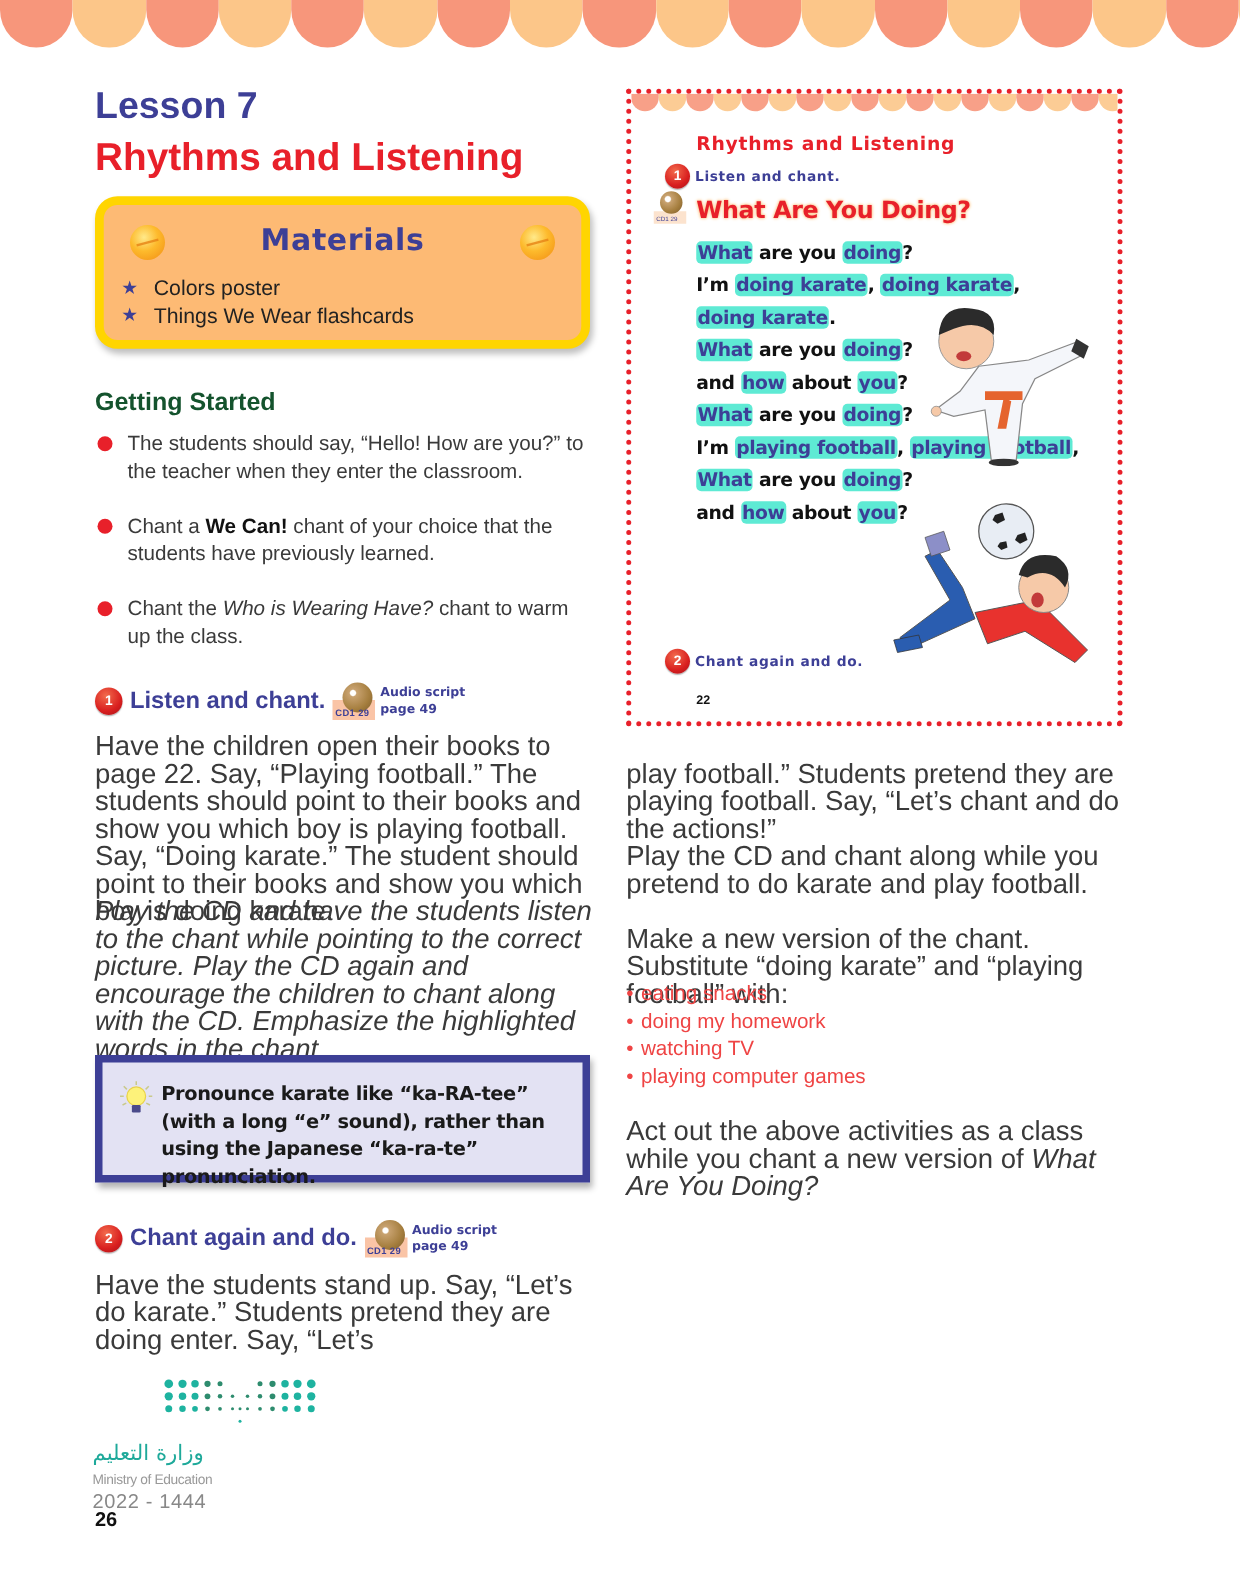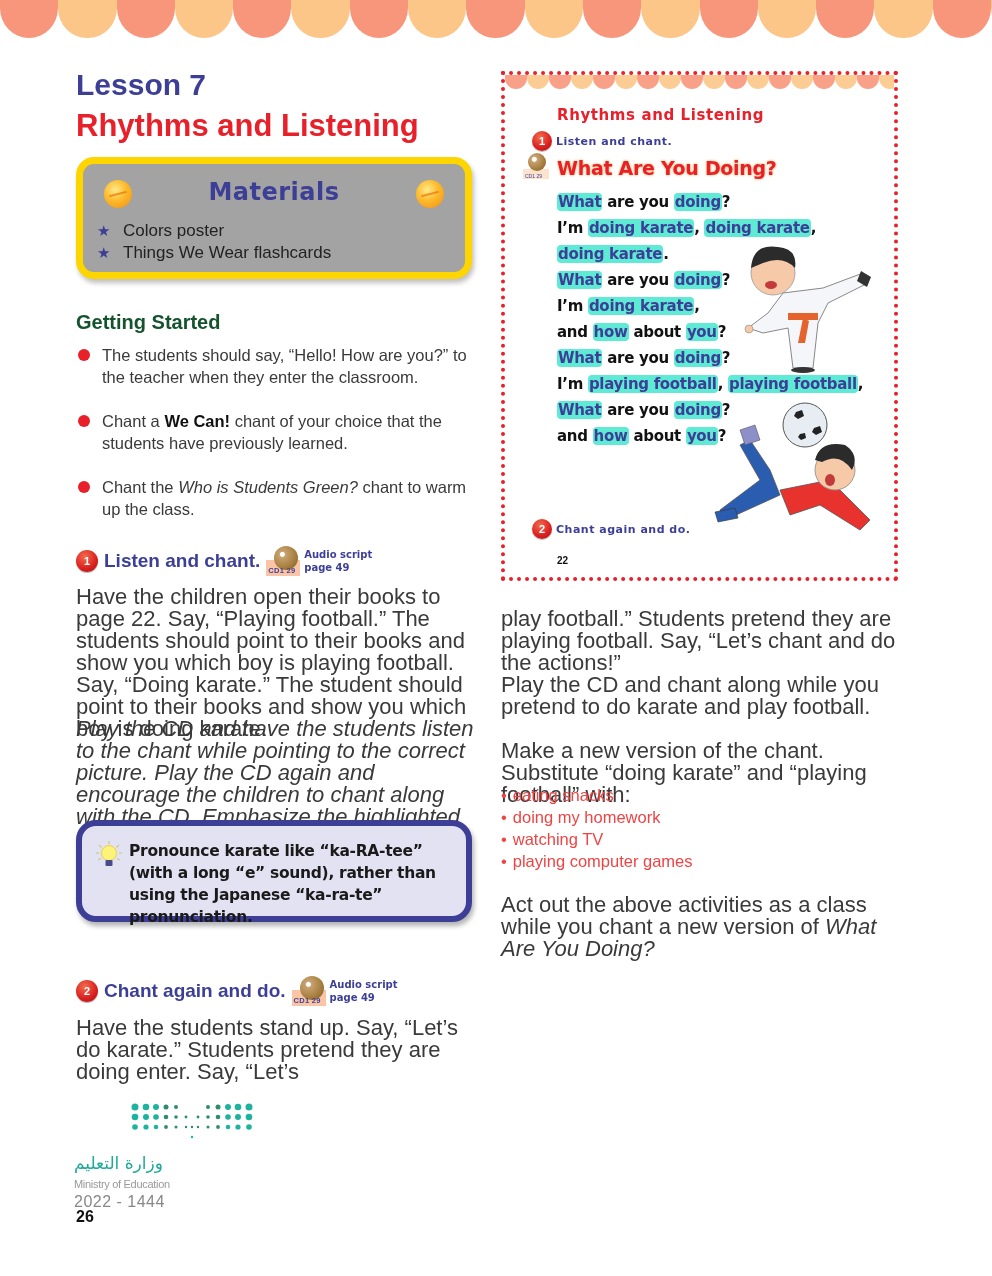--- a/index.html
+++ b/index.html
@@ -10,21 +10,21 @@
   .scallops { position: absolute; left: 0; top: 0; width: 992px; height: 40px; display: flex; }
   .scallop { width: 58.3px; height: 38px; border-radius: 0 0 29px 29px / 0 0 30px 30px; flex: 0 0 auto; }
   .s-a { background: #F7967B; }
   .s-b { background: #FCC689; }
 
   
   .lesson-num { position: absolute; left: 76px; top: 68px; font-size: 30px; font-weight: bold; color: #3D3F96; }
   .lesson-title { position: absolute; left: 76px; top: 108px; font-size: 31px; font-weight: bold; color: #E8202A; }
 
   .materials { position: absolute; left: 76px; top: 157px; width: 396px; height: 122px;
-    background: #a3a3a3; border: 7px solid #FFD500; border-radius: 18px;
+    background: #fdba74; border: 7px solid #FFD500; border-radius: 18px;
     box-shadow: 2px 4px 5px rgba(0,0,0,0.25); }
   .materials-title { position: absolute; left: 0; right: 0; top: 14px; text-align: center; font-size: 24px; font-weight: bold;
     color: #3D3F96; font-family: "DejaVu Sans", sans-serif; letter-spacing: 0.5px; }
   .ball { position: absolute; top: 16px; width: 28px; height: 28px; border-radius: 50%;
     background: radial-gradient(circle at 40% 35%, #FFE98A 0%, #FDBA2C 45%, #F28C12 100%); }
   .ball::after { content: ""; position: absolute; left: 5px; top: 13px; width: 18px; height: 2px; background: rgba(230,130,20,0.8); transform: rotate(-15deg); }
   .ball-left { left: 21px; }
   .ball-right { right: 21px; }
   .mat-list { position: absolute; left: 14px; top: 56px; list-style: none; font-size: 17px; color: #222; line-height: 22px; }
   .mat-list li { display: flex; align-items: center; }
@@ -47,22 +47,22 @@
   .cd-label { position: absolute; left: 2px; bottom: 1px; font-size: 7.5px; color: #3D3F96; font-weight: bold; letter-spacing: 0.3px; }
   .audio { margin-left: 4px; font-size: 10px; line-height: 13px; font-weight: bold; color: #3D3F96; font-family: "DejaVu Sans", sans-serif; }
   .ah1 { top: 546px; }
   .ah2 { top: 976px; }
 
   .para { position: absolute; font-size: 22px; line-height: 22px; color: #3a3a3a; }
   .p1 { left: 76px; top: 586px; width: 405px; }
   .p2 { left: 76px; top: 718px; width: 405px; font-style: italic; }
   .p3 { left: 76px; top: 1017px; width: 405px; }
 
-  .tip { position: absolute; left: 76px; top: 820px; width: 396px; height: 102px; background: #E3E2F3;
-    border: 6px solid #3D3F96; border-radius: 20px; box-shadow: 2px 4px 5px rgba(0,0,0,0.3); }
+  .tip { position: absolute; left: 76px; top: 844px; width: 396px; height: 102px; background: #E3E2F3;
+    border: 6px solid #3D3F96; border-radius: 0; box-shadow: 2px 4px 5px rgba(0,0,0,0.3); }
   .bulb { position: absolute; left: 14px; top: 14px; width: 26px; height: 30px; }
   .tip-text { position: absolute; left: 47px; top: 14px; width: 330px; font-size: 15.5px; line-height: 22px;
     color: #1a1a1a; font-weight: bold; font-family: "DejaVu Sans", sans-serif; letter-spacing: -0.3px; }
 
   .logo { position: absolute; left: 130px; top: 1103px; width: 125px; height: 40px; }
   .ar-name { position: absolute; left: 74px; top: 1153px; font-size: 17px; color: #1EA99A; font-family: "DejaVu Sans", sans-serif; }
   .moe { position: absolute; left: 74px; top: 1178px; font-size: 11px; color: #999; letter-spacing: -0.3px; }
   .year { position: absolute; left: 74px; top: 1193px; font-size: 16px; color: #888; letter-spacing: 0.5px; }
   .page-num { position: absolute; left: 76px; top: 1208px; font-size: 16px; font-weight: bold; color: #111; }
 
@@ -148,21 +148,21 @@
 <div class="gs-item gs1">
   <span class="dot"></span>
   <span>The students should say, “Hello! How are you?” to the teacher when they enter the classroom.</span>
 </div>
 <div class="gs-item gs2">
   <span class="dot"></span>
   <span>Chant a </span><b style="color:#111">We Can!</b><span> chant of your choice that the students have previously learned.</span>
 </div>
 <div class="gs-item gs3">
   <span class="dot"></span>
-  <span>Chant the </span><i>Who is Students Green?</i><span> chant to warm up the class.</span>
+  <span>Chant the </span><i>Who is Wearing Have?</i><span> chant to warm up the class.</span>
 </div>
 
 <div class="act-head ah1">
   <span class="num-badge">1</span>
   <span class="act-title">Listen and chant.</span>
   <span class="cd">
     <span class="cd-bg"></span>
       <span class="cd-disc"></span>
     <span class="cd-label">CD1 29</span>
   </span>
@@ -279,21 +279,20 @@
     <span class="bg"></span>
       <span class="disc"></span>
     <span class="lbl">CD1 29</span>
   </div>
   <div class="chant-title">What Are You Doing?</div>
   <div class="chant" id="chant">
       <div class="chant-line"><span class="hl">What</span><span> are you </span><span class="hl">doing</span><span>?</span></div>
       <div class="chant-line"><span>I’m </span><span class="hl">doing karate</span><span>, </span><span class="hl">doing karate</span><span>,</span></div>
       <div class="chant-line"><span class="hl">doing karate</span><span>.</span></div>
       <div class="chant-line"><span class="hl">What</span><span> are you </span><span class="hl">doing</span><span>?</span></div>
-      <div class="chant-line"><span>I’m </span><span class="hl">doing karate</span><span>,</span></div>
       <div class="chant-line"><span>and </span><span class="hl">how</span><span> about </span><span class="hl">you</span><span>?</span></div>
       <div class="chant-line"><span class="hl">What</span><span> are you </span><span class="hl">doing</span><span>?</span></div>
       <div class="chant-line"><span>I’m </span><span class="hl">playing football</span><span>, </span><span class="hl">playing football</span><span>,</span></div>
       <div class="chant-line"><span class="hl">What</span><span> are you </span><span class="hl">doing</span><span>?</span></div>
       <div class="chant-line"><span>and </span><span class="hl">how</span><span> about </span><span class="hl">you</span><span>?</span></div>
     </div>
 
   <svg class="karate-pic" viewBox="0 0 150 140">
     <path d="M60 60 L100 55 L140 40 L145 50 L105 70 L95 90 L90 135 L70 135 L65 95 L40 100 L25 95 L45 80 Z" fill="#F4F6FA" stroke="#888" stroke-width="1"></path>
     <rect x="65" y="80" width="30" height="7" fill="#E5642E"></rect>

